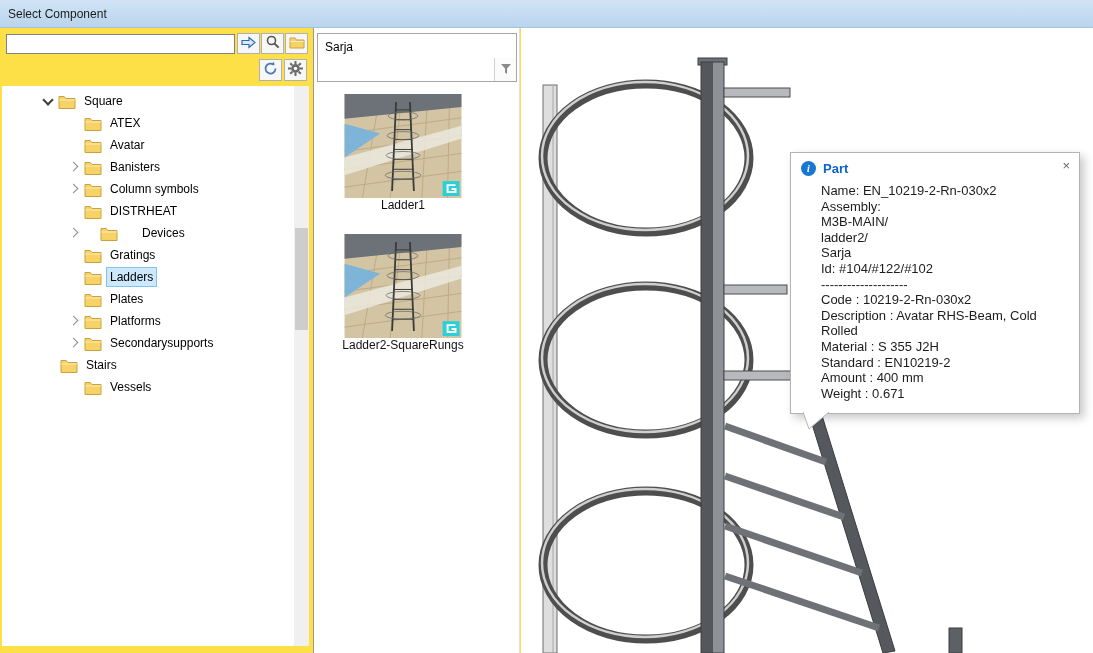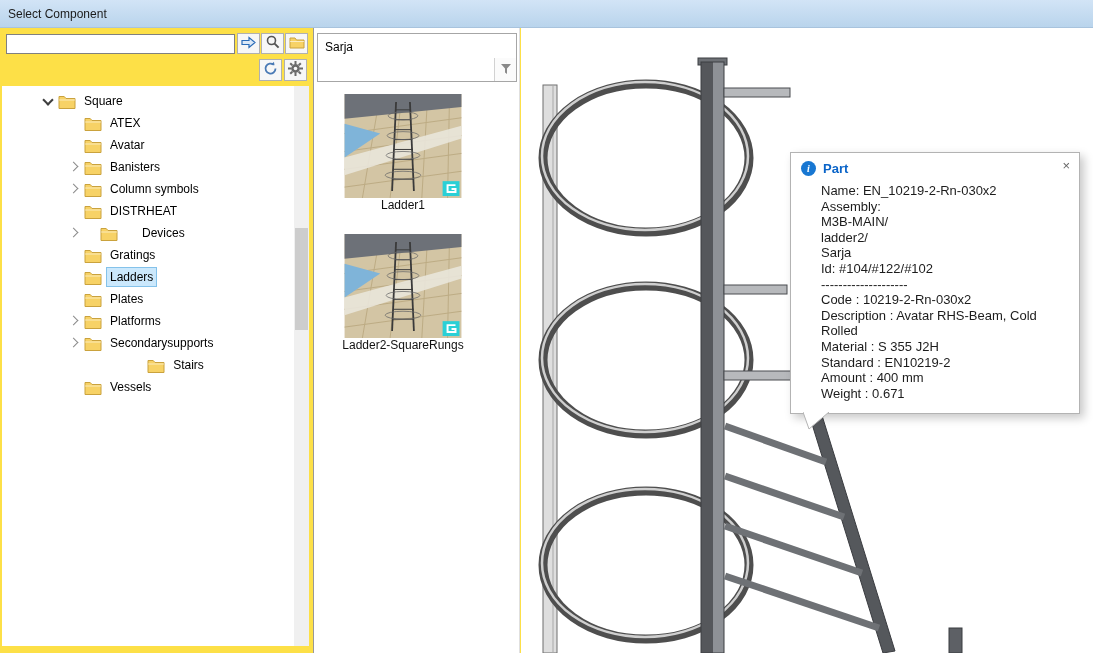--- a/index.html
+++ b/index.html
@@ -251,21 +251,21 @@
         <div class="tree-row" style="padding-left: 64px;">
     <span class="chev collapsed"></span>
     <span class="folder-ic">
       <svg width="18" height="15" viewBox="0 0 18 15">
               <path d="M1 2.5h5.2l1.8 2H17v10H1z" fill="#f7d266" stroke="#caa23d"></path>
               <path d="M1 6h16" stroke="#fff" opacity="0.55"></path>
             </svg>
     </span>
     <span class="tree-label">Secondarysupports</span>
   </div>
-        <div class="tree-row" style="padding-left: 40px; justify-content: center;">
+        <div class="tree-row" style="padding-left: 40px;">
     <span class="chev hidden"></span>
     <span class="folder-ic">
       <svg width="18" height="15" viewBox="0 0 18 15">
               <path d="M1 2.5h5.2l1.8 2H17v10H1z" fill="#f7d266" stroke="#caa23d"></path>
               <path d="M1 6h16" stroke="#fff" opacity="0.55"></path>
             </svg>
     </span>
     <span class="tree-label">Stairs</span>
   </div>
         <div class="tree-row" style="padding-left: 64px;">

